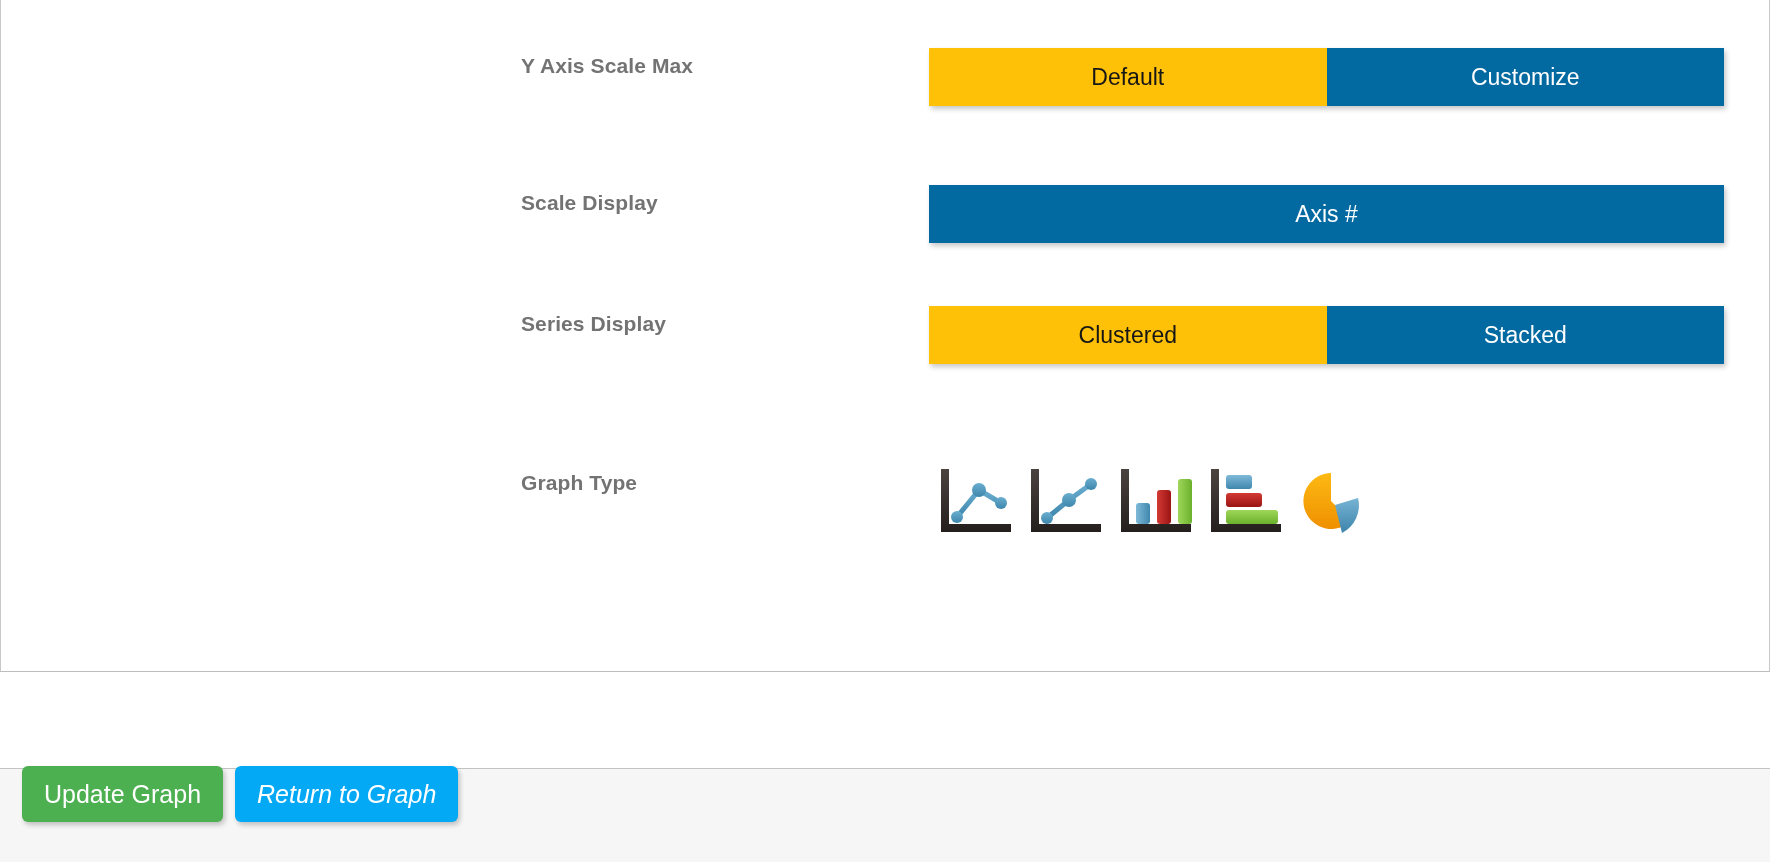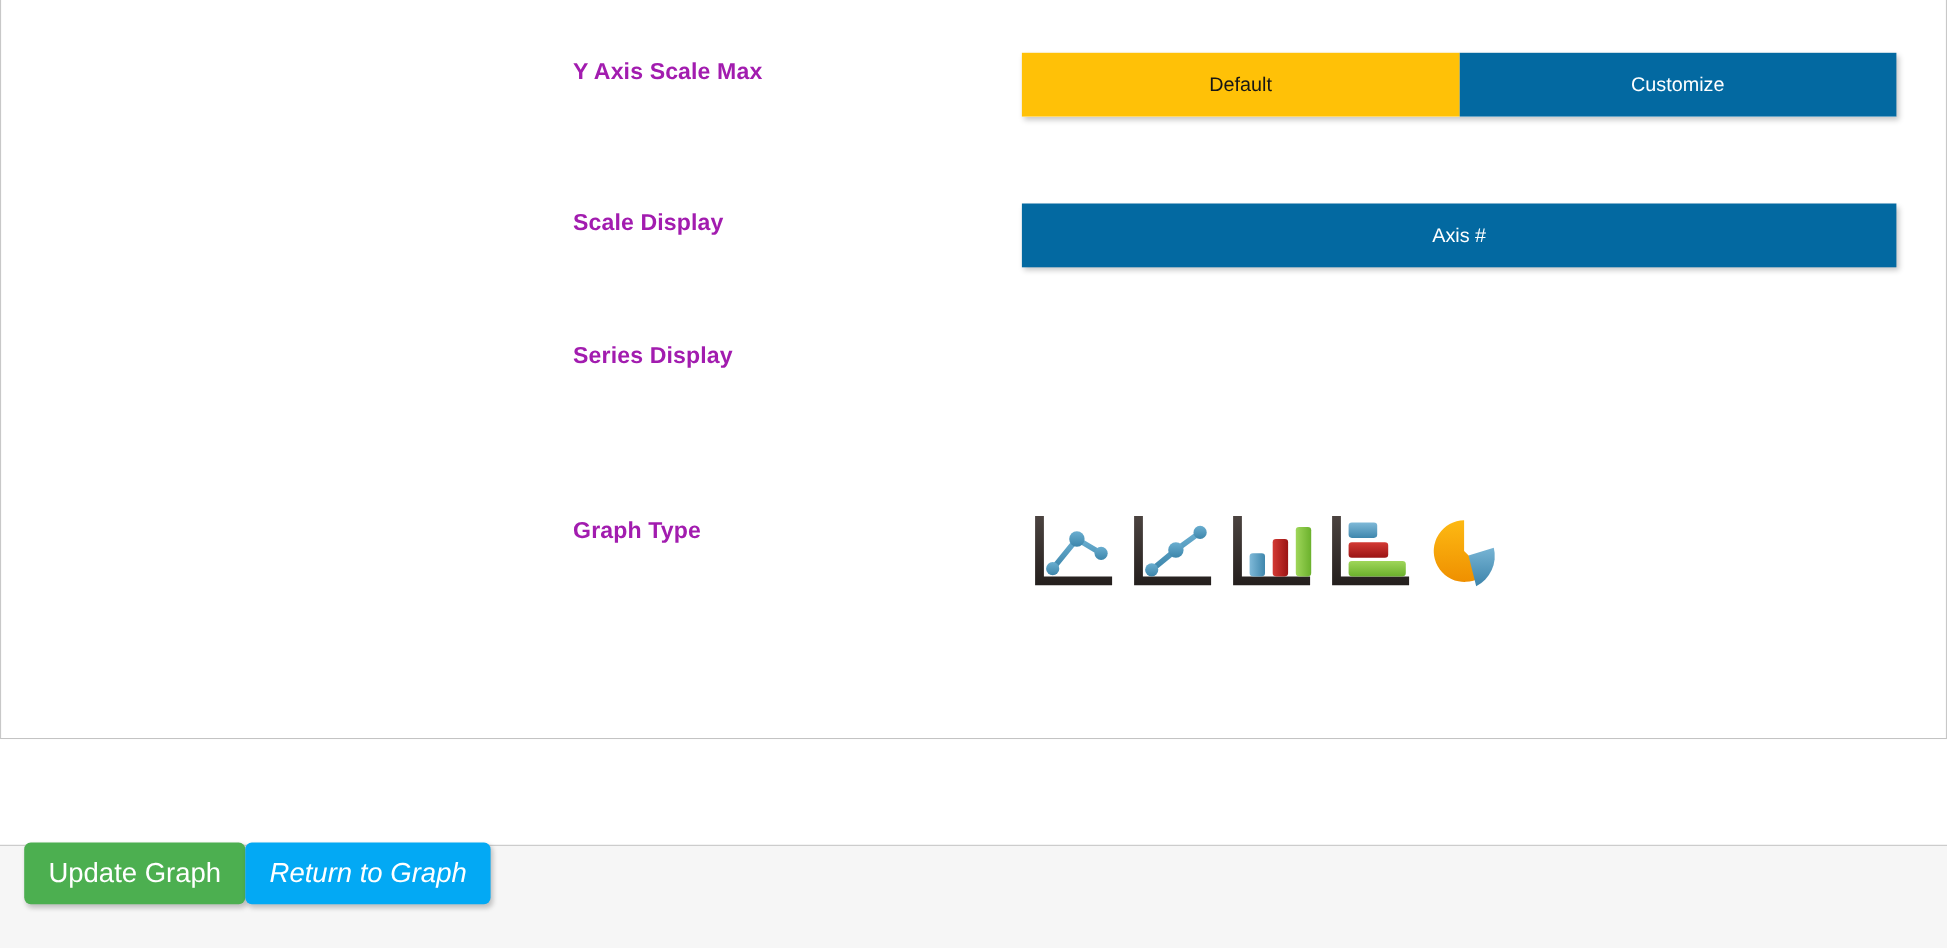--- a/index.html
+++ b/index.html
@@ -39,41 +39,41 @@
   .row-labels   { top: 173px; }
   .row-series   { top: 294px; text-decoration: underline; }
   .row-graph    { top: 453px; }
 
   .row-label {
     position: absolute;
     left: 520px;
     top: 18px;
     font-size: 21px;
     font-weight: bold;
-    color: #a21caf;
+    color: #737373;
     letter-spacing: .1px;
     white-space: nowrap;
   }
 
   
   .toggle-group {
     position: absolute;
     left: 928px;
     top: 12px;
     width: 795px;
     height: 58px;
     display: flex;
     box-shadow: 2px 3px 5px rgba(0,0,0,.22);
   }
   .toggle-opt {
     flex: 1 1 50%;
     display: flex;
     align-items: center;
     justify-content: center;
-    font-size: 18px;
+    font-size: 23px;
     line-height: 1;
     cursor: pointer;
     user-select: none;
   }
   .toggle-opt.selected {
     background: #ffc107;
     color: #161616;
   }
   .toggle-opt.unselected {
     background: #0369a1;
@@ -119,21 +119,21 @@
     top: 97px;
     width: 1770px;
     height: 93px;
     background: #f6f6f6;
   }
   .btn-bar {
     position: absolute;
     left: 22px;
     top: 94px;
     display: flex;
-    gap: 0;
+    gap: 12px;
   }
   .btn {
     height: 56px;
     padding: 0 22px;
     border: none;
     border-radius: 6px;
     font-family: "Liberation Sans", sans-serif;
     font-size: 25px;
     color: #ffffff;
     display: flex;
@@ -161,20 +161,24 @@
 
   <div class="form-row row-labels">
     <div class="row-label">Scale Display</div>
     <div class="toggle-group">
       <div class="toggle-opt unselected">Axis #</div>
     </div>
   </div>
 
   <div class="form-row row-series">
     <div class="row-label">Series Display</div>
+    <div class="toggle-group">
+      <div class="toggle-opt selected">Clustered</div>
+      <div class="toggle-opt unselected">Stacked</div>
+    </div>
   </div>
 
   <div class="form-row row-graph">
     <div class="row-label">Graph Type</div>
 
     <div class="icon-row">
 
       <svg class="gtype" viewBox="0 0 90 82">
         <defs>
           <linearGradient id="axg1" x1="0" y1="0" x2="0" y2="1">

